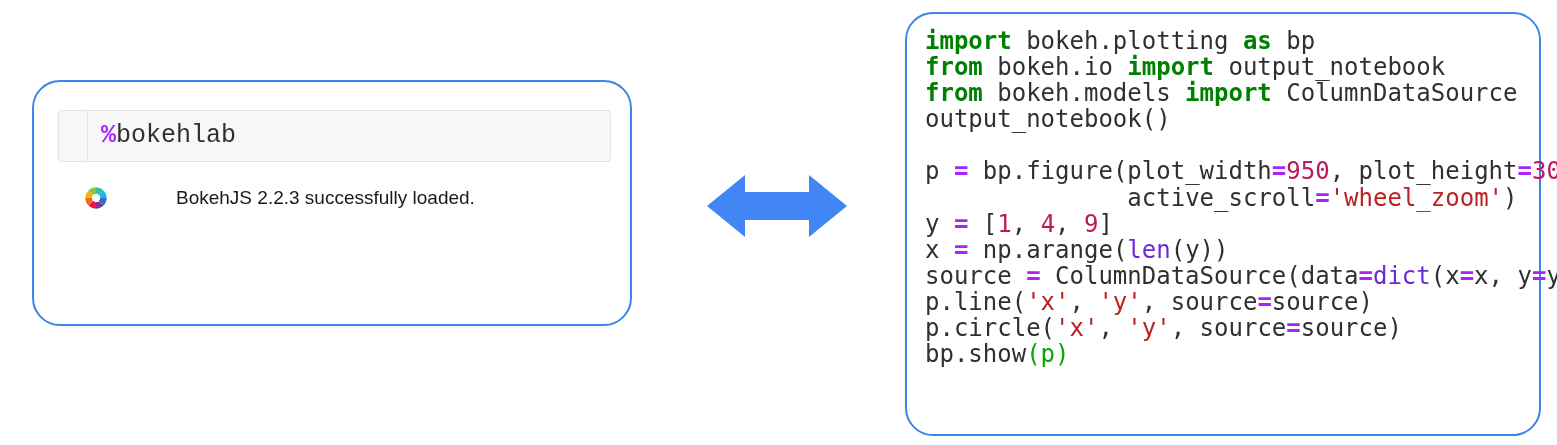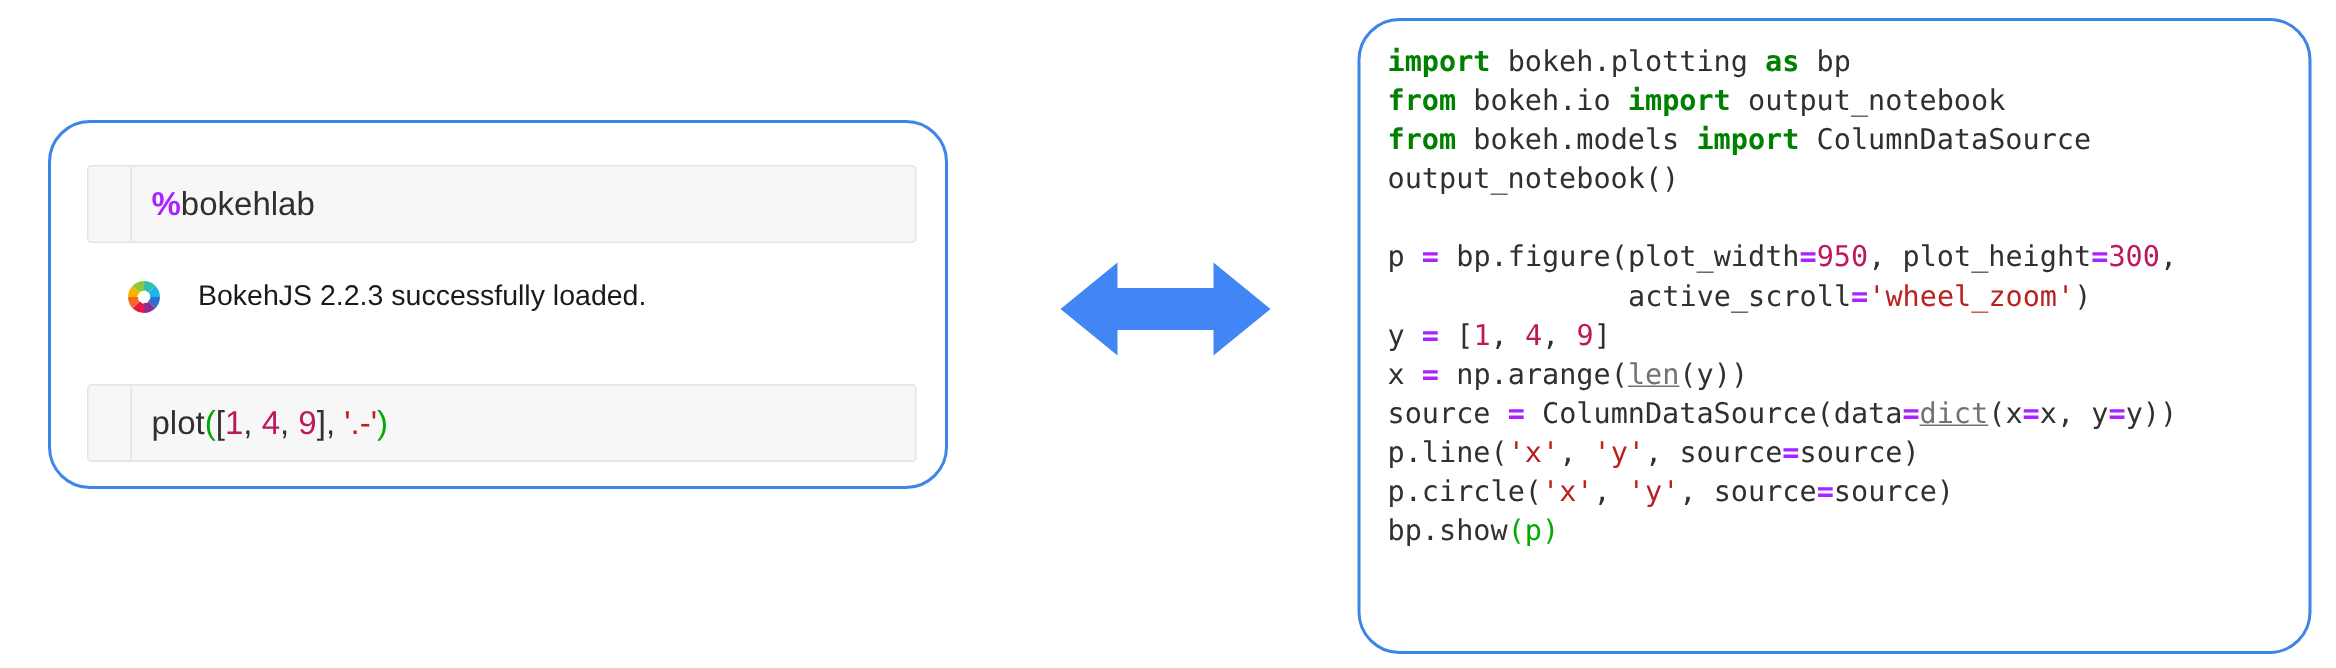--- a/index.html
+++ b/index.html
@@ -51,22 +51,22 @@
     bottom: 0;
     width: 29px;
     border-right: 1px solid #e4e4e4;
     box-sizing: border-box;
   }
   .nb-cell .code {
     position: absolute;
     left: 42px;
     top: 50%;
     transform: translateY(-50%);
-    font-family: Liberation Sans, sans-serif;
-    font-size: 22px;
+    font-family: Liberation Mono, monospace;
+    font-size: 25px;
     line-height: 1.45;
     color: #303030;
     white-space: pre;
   }
 
   #cell-bokehlab {
     left: 24px;
     top: 28px;
     width: 553px;
     height: 52px;
@@ -80,20 +80,21 @@
 
   
   #output-row {
     position: absolute;
     left: 24px;
     top: 92px;
     width: 553px;
     height: 48px;
     display: flex;
     align-items: center;
+    gap: 44px;
   }
   #bokeh-logo {
     width: 28px;
     height: 28px;
     margin-left: 24px;
     flex: 0 0 auto;
     display: block;
   }
   #output-text {
     margin-left: 22px;
@@ -103,31 +104,31 @@
     white-space: pre;
   }
 
   
   #right-code {
     position: absolute;
     left: 18px;
     top: 14px;
     right: 10px;
     font-family: "DejaVu Sans Mono", "Liberation Mono", monospace;
-    font-size: 19px;
+    font-size: 24px;
     line-height: 26.1px;
     color: #303030;
     white-space: pre;
   }
   #right-code .ln { display: block; min-height: 26.1px; }
 
   
   .tok-kw   { color: #008000; font-weight: bold; }   
   .tok-num  { color: #be185d; }                       
-  .tok-bi   { color: #737373; text-decoration: underline; }                       
+  .tok-bi   { color: #6d28d9; }                       
   .tok-str  { color: #ba2121; text-align: right; }                       
   .tok-op   { color: #aa22ff; font-weight: bold; }    
   .tok-mag  { color: #aa22ff; font-weight: bold; }    
   .tok-par  { color: #00aa00; }                       
   .tok-txt  { color: #303030; }
 
   
   #arrow {
     position: absolute;
     left: 707px;
@@ -171,24 +172,20 @@
             <path d="M0,-38 A38,38 0 0,1 26.9,-26.9 L10,-10 A16,16 0 0,0 0,-16 Z" fill="#f7b500"></path>
           </g>
         <g transform="rotate(315)">
             <path d="M0,-38 A38,38 0 0,1 26.9,-26.9 L10,-10 A16,16 0 0,0 0,-16 Z" fill="#8dc63f"></path>
           </g>
       </g>
     </svg>
     <div id="output-text">BokehJS 2.2.3 successfully loaded.</div>
   </div>
 
-  <div class="nb-cell" id="cell-plot">
-    <div class="gutter"></div>
-    <div class="code" id="plot-code"><span class="tok-txt">plot</span><span class="tok-par">(</span><span class="tok-txt">[</span><span class="tok-num">1</span><span class="tok-txt">, </span><span class="tok-num">4</span><span class="tok-txt">, </span><span class="tok-num">9</span><span class="tok-txt">], </span><span class="tok-str">'.-'</span><span class="tok-par">)</span></div>
-  </div>
 
 </div>
 
 <svg id="arrow" viewBox="0 0 140 72">
   <polygon points="0,36 38,5 38,22 102,22 102,5 140,36 102,67 102,50 38,50 38,67" fill="#4285f4"></polygon>
 </svg>
 
 <div class="card" id="right-card">
   <div id="right-code"><span class="ln"><span class="tok-kw">import</span><span class="tok-txt"> </span><span class="tok-txt">bokeh</span><span class="tok-txt">.</span><span class="tok-txt">plotting</span><span class="tok-txt"> </span><span class="tok-kw">as</span><span class="tok-txt"> </span><span class="tok-txt">bp</span></span><span class="ln"><span class="tok-kw">from</span><span class="tok-txt"> </span><span class="tok-txt">bokeh</span><span class="tok-txt">.</span><span class="tok-txt">io</span><span class="tok-txt"> </span><span class="tok-kw">import</span><span class="tok-txt"> </span><span class="tok-txt">output_notebook</span></span><span class="ln"><span class="tok-kw">from</span><span class="tok-txt"> </span><span class="tok-txt">bokeh</span><span class="tok-txt">.</span><span class="tok-txt">models</span><span class="tok-txt"> </span><span class="tok-kw">import</span><span class="tok-txt"> </span><span class="tok-txt">ColumnDataSource</span></span><span class="ln"><span class="tok-txt">output_notebook</span><span class="tok-txt">(</span><span class="tok-txt">)</span></span><span class="ln">&nbsp;</span><span class="ln"><span class="tok-txt">p</span><span class="tok-txt"> </span><span class="tok-op">=</span><span class="tok-txt"> </span><span class="tok-txt">bp</span><span class="tok-txt">.</span><span class="tok-txt">figure</span><span class="tok-txt">(</span><span class="tok-txt">plot_width</span><span class="tok-op">=</span><span class="tok-num">950</span><span class="tok-txt">,</span><span class="tok-txt"> </span><span class="tok-txt">plot_height</span><span class="tok-op">=</span><span class="tok-num">300</span><span class="tok-txt">,</span></span><span class="ln"><span class="tok-txt"> </span><span class="tok-txt"> </span><span class="tok-txt"> </span><span class="tok-txt"> </span><span class="tok-txt"> </span><span class="tok-txt"> </span><span class="tok-txt"> </span><span class="tok-txt"> </span><span class="tok-txt"> </span><span class="tok-txt"> </span><span class="tok-txt"> </span><span class="tok-txt"> </span><span class="tok-txt"> </span><span class="tok-txt"> </span><span class="tok-txt">active_scroll</span><span class="tok-op">=</span><span class="tok-str">'wheel_zoom'</span><span class="tok-txt">)</span></span><span class="ln"><span class="tok-txt">y</span><span class="tok-txt"> </span><span class="tok-op">=</span><span class="tok-txt"> </span><span class="tok-txt">[</span><span class="tok-num">1</span><span class="tok-txt">,</span><span class="tok-txt"> </span><span class="tok-num">4</span><span class="tok-txt">,</span><span class="tok-txt"> </span><span class="tok-num">9</span><span class="tok-txt">]</span></span><span class="ln"><span class="tok-txt">x</span><span class="tok-txt"> </span><span class="tok-op">=</span><span class="tok-txt"> </span><span class="tok-txt">np</span><span class="tok-txt">.</span><span class="tok-txt">arange</span><span class="tok-txt">(</span><span class="tok-bi">len</span><span class="tok-txt">(</span><span class="tok-txt">y</span><span class="tok-txt">)</span><span class="tok-txt">)</span></span><span class="ln"><span class="tok-txt">source</span><span class="tok-txt"> </span><span class="tok-op">=</span><span class="tok-txt"> </span><span class="tok-txt">ColumnDataSource</span><span class="tok-txt">(</span><span class="tok-txt">data</span><span class="tok-op">=</span><span class="tok-bi">dict</span><span class="tok-txt">(</span><span class="tok-txt">x</span><span class="tok-op">=</span><span class="tok-txt">x</span><span class="tok-txt">,</span><span class="tok-txt"> </span><span class="tok-txt">y</span><span class="tok-op">=</span><span class="tok-txt">y</span><span class="tok-txt">)</span><span class="tok-txt">)</span></span><span class="ln"><span class="tok-txt">p</span><span class="tok-txt">.</span><span class="tok-txt">line</span><span class="tok-txt">(</span><span class="tok-str">'x'</span><span class="tok-txt">,</span><span class="tok-txt"> </span><span class="tok-str">'y'</span><span class="tok-txt">,</span><span class="tok-txt"> </span><span class="tok-txt">source</span><span class="tok-op">=</span><span class="tok-txt">source</span><span class="tok-txt">)</span></span><span class="ln"><span class="tok-txt">p</span><span class="tok-txt">.</span><span class="tok-txt">circle</span><span class="tok-txt">(</span><span class="tok-str">'x'</span><span class="tok-txt">,</span><span class="tok-txt"> </span><span class="tok-str">'y'</span><span class="tok-txt">,</span><span class="tok-txt"> </span><span class="tok-txt">source</span><span class="tok-op">=</span><span class="tok-txt">source</span><span class="tok-txt">)</span></span><span class="ln"><span class="tok-txt">bp</span><span class="tok-txt">.</span><span class="tok-txt">show</span><span class="tok-par">(</span><span class="tok-par">p</span><span class="tok-par">)</span></span></div>
 </div>

